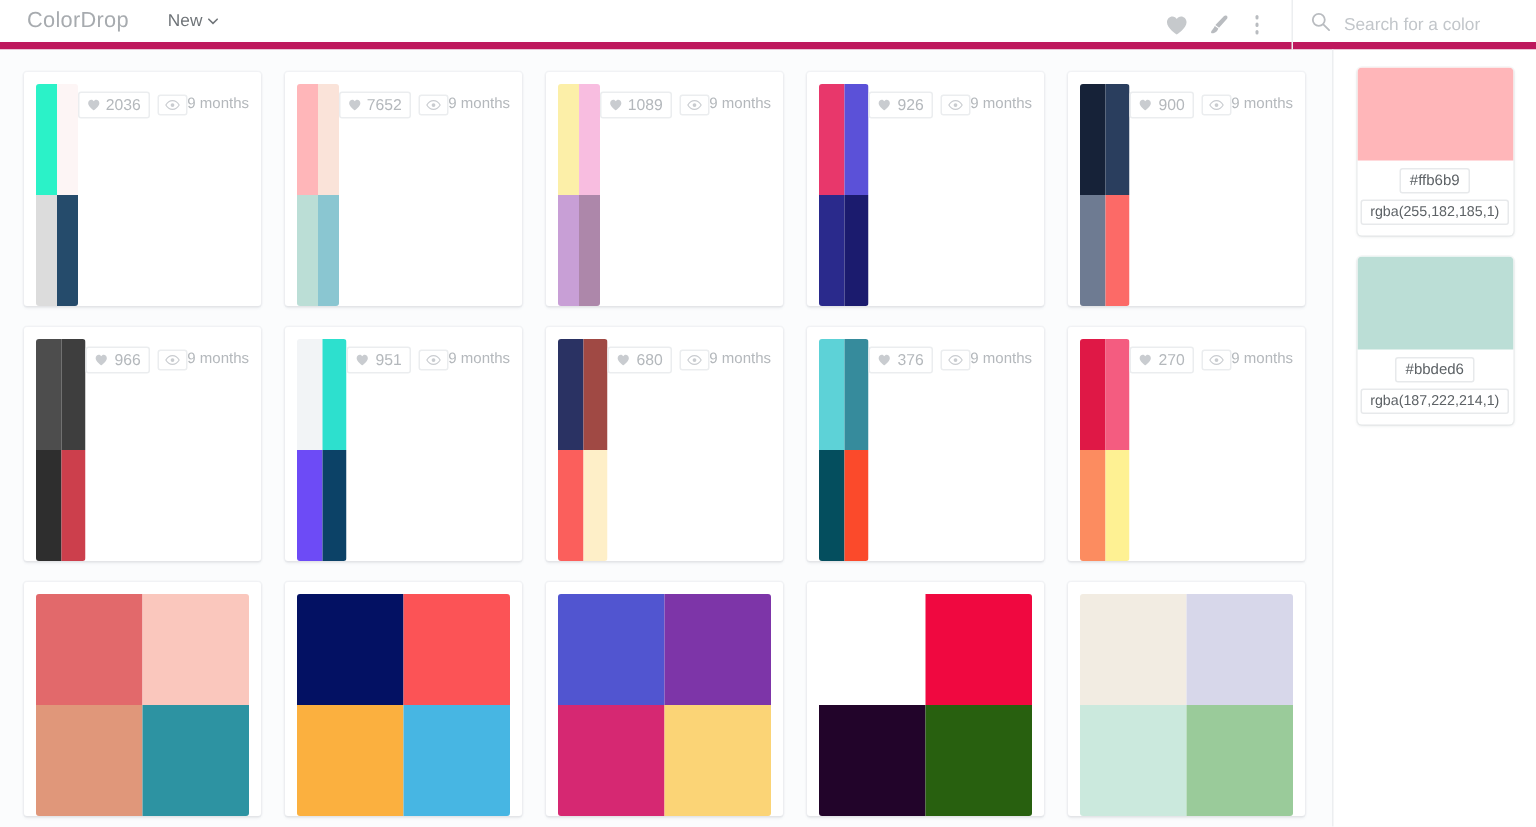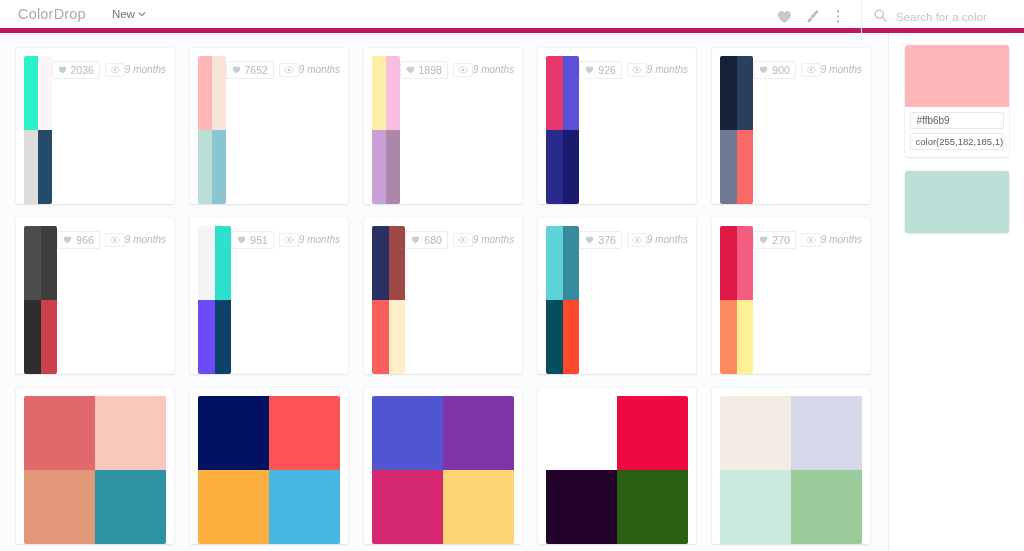--- a/index.html
+++ b/index.html
@@ -134,34 +134,34 @@
   .like-count { font-size: 10.5px; color: #b4b8bc; }
   .eye-pill {
     border: 1px solid #ebedef;
     border-radius: 2px;
     padding: 2px 4px;
     display: flex; align-items: center;
     cursor: pointer;
     color: #c9ccd0;
   }
   .eye-pill svg { display: block; }
-  .age { font-size: 10px; color: #b4b8bc; white-space: nowrap; font-style: italic; }
+  .age { font-size: 10px; color: #b4b8bc; white-space: nowrap; }
 
   
   .side-list { padding: 12px 0 0 0; display: flex; flex-direction: column; align-items: center; gap: 14px; }
   .ccard {
     width: 104px;
     background: #ffffff;
     border-radius: 3px;
     box-shadow: 0 1px 2px rgba(60,70,85,.12), 0 0 0 1px rgba(60,70,85,.04);
     overflow: hidden;
     display: flex; flex-direction: column;
   }
   .ccard-sw { height: 62px; width: 100%; }
-  .ccard-body { padding: 5px 5px 7px 5px; display: flex; flex-direction: column; gap: 4px; }
+  .ccard-body { padding: 5px 5px 7px 5px; display: flex; flex-direction: column; align-items: center; gap: 4px; }
   .chip {
     border: 1px solid #e7e9eb;
     border-radius: 2px;
     font-size: 10px;
     color: #5d6266;
     padding: 2px 6px;
     cursor: pointer;
     white-space: nowrap;
     font-family: "Liberation Sans", sans-serif;
   }
@@ -290,21 +290,21 @@
             <div class="sw" title="#ad87aa" style="background: rgb(173, 135, 170);"></div>
           </div>
           <div class="pfoot">
             <div class="likes">
               <div class="like-pill">
                 <span>
                   <svg class="hico" width="9" height="8" viewBox="0 0 16 15">
                     <path d="M8 14 C8 14 1 9.6 1 5.2 C1 2.6 2.9 1 4.9 1 C6.3 1 7.4 1.8 8 2.9 C8.6 1.8 9.7 1 11.1 1 C13.1 1 15 2.6 15 5.2 C15 9.6 8 14 8 14 Z" fill="#c9ccd0"></path>
                   </svg>
                 </span>
-                <span class="like-count">1898</span>
+                <span class="like-count">1089</span>
               </div>
               <div class="eye-pill">
                 <span>
                   <svg width="10" height="8" viewBox="0 0 16 11">
                     <path d="M8 .8 C3.6 .8 .9 5.5 .9 5.5 S3.6 10.2 8 10.2 S15.1 5.5 15.1 5.5 S12.4 .8 8 .8 Z" fill="none" stroke="#c9ccd0" stroke-width="1.2"></path>
                     <circle cx="8" cy="5.5" r="2" fill="#c9ccd0"></circle>
                   </svg>
                 </span>
               </div>
             </div>
@@ -556,22 +556,26 @@
         </div>
       </div>
   </div>
 
   <div class="sidebar-pane">
     <div class="side-list" id="side-list">
         <div class="ccard">
           <div class="ccard-sw" style="background:#ffb6b9"></div>
           <div class="ccard-body">
             <div class="chip">#ffb6b9</div>
-            <div class="chip rgba">color(255,182,185,1)</div>
+            <div class="chip rgba">rgba(255,182,185,1)</div>
           </div>
         </div>
         <div class="ccard">
           <div class="ccard-sw" style="background:#bbded6"></div>
+          <div class="ccard-body">
+            <div class="chip">#bbded6</div>
+            <div class="chip rgba">rgba(187,222,214,1)</div>
+          </div>
         </div>
       </div>
   </div>
 
 </div>
 
 </body></html>

